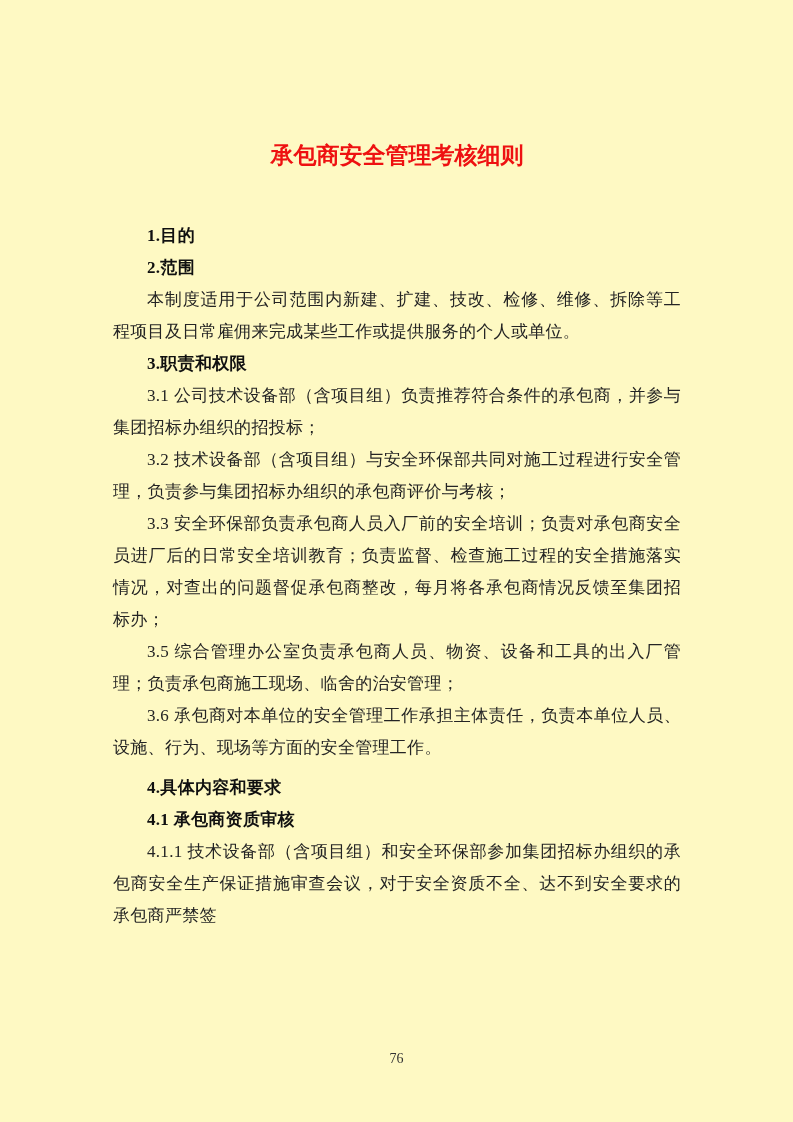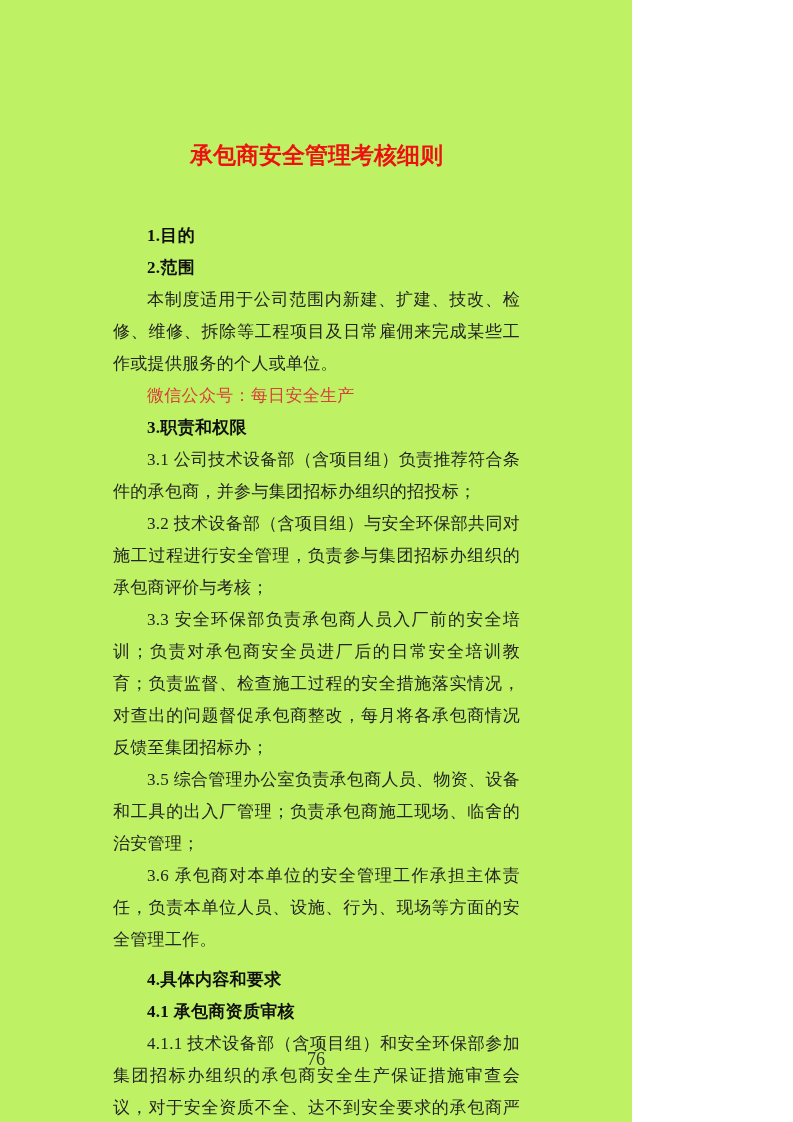--- a/index.html
+++ b/index.html
@@ -2,23 +2,23 @@
 <html><head>
 <meta charset="utf-8">
 <style>
   html, body {
     margin: 0;
     padding: 0;
     background: #ffffff;
   }
   .page {
     position: relative;
-    width: 632px;
+    width: 793px;
     height: 1122px;
-    background: #bef264;
+    background: #fef9c3;
     font-family: "Liberation Serif", "DejaVu Serif", serif;
     color: #242424;
     overflow: hidden;
     box-sizing: border-box;
   }
   .content {
     padding: 138px 112px 0 113px;
   }
   .doc-title {
     font-family: "Liberation Sans", "DejaVu Sans", sans-serif;
@@ -48,41 +48,40 @@
   }
   .para.watermark {
     color: #d9403c;
   }
   .page-number {
     position: absolute;
     bottom: 54px;
     left: 0;
     right: 0;
     text-align: center;
-    font-size: 18px;
+    font-size: 14px;
     line-height: 18px;
     color: #333333;
   }
 </style>
 </head>
 <body>
 
 <div class="page">
   <div class="content">
 
     <h1 class="doc-title">承包商安全管理考核细则</h1>
 
     <p class="para heading">1.目的</p>
 
 
     <p class="para heading">2.范围</p>
 
     <p class="para">本制度适用于公司范围内新建、扩建、技改、检修、维修、拆除等工程项目及日常雇佣来完成某些工作或提供服务的个人或单位。</p>
 
-    <p class="para watermark">微信公众号：每日安全生产</p>
 
     <p class="para heading">3.职责和权限</p>
 
     <p class="para">3.1 公司技术设备部（含项目组）负责推荐符合条件的承包商，并参与集团招标办组织的招投标；</p>
 
     <p class="para">3.2 技术设备部（含项目组）与安全环保部共同对施工过程进行安全管理，负责参与集团招标办组织的承包商评价与考核；</p>
 
     <p class="para">3.3 安全环保部负责承包商人员入厂前的安全培训；负责对承包商安全员进厂后的日常安全培训教育；负责监督、检查施工过程的安全措施落实情况，对查出的问题督促承包商整改，每月将各承包商情况反馈至集团招标办；</p>
 
 

